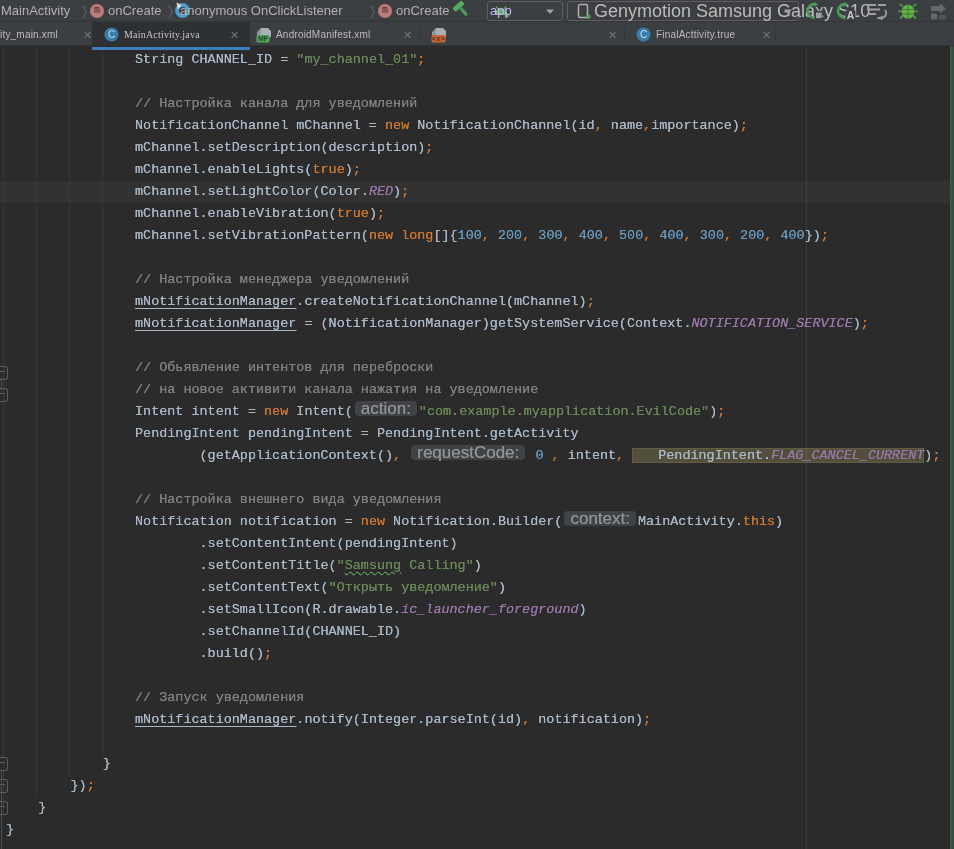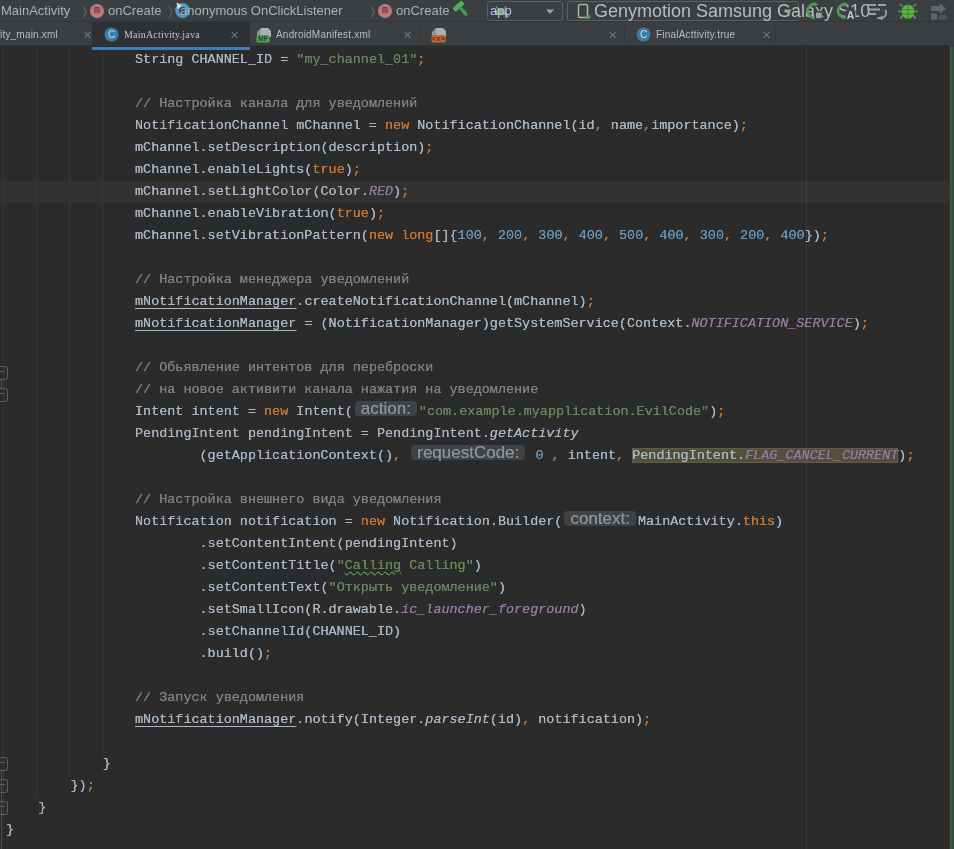--- a/index.html
+++ b/index.html
@@ -12,25 +12,25 @@
   .tabtxt{position:absolute;top:2px;height:21px;line-height:21px;color:#bbbbbb;font-size:10px;letter-spacing:0.2px;white-space:nowrap;}
   .tabx{position:absolute;top:3px;height:21px;line-height:20px;color:#747879;font-size:11px;}
   .combo{position:absolute;top:1px;height:18px;border:1px solid #5e6060;border-radius:3px;}
   pre{margin:0;}
   #code{text-shadow:0 0 0.55px;position:absolute;left:6px;top:49px;font-family:"Liberation Mono",monospace;font-size:13.44px;line-height:22px;color:#a9b7c6;white-space:pre;}
   #code .o{color:#cc7832;}
   #code .s{color:#6a8759;}
   #code .n{color:#6897bb;}
   #code .c{color:#808080;}
   #code .f{color:#9876aa;font-style:italic;}
-  #code .i{font-style:italic;}
+  #code .i{}
   #code .u{text-decoration:underline;text-underline-offset:3px;text-decoration-thickness:1px;}
   #code .w{text-decoration:underline wavy #54a857;text-decoration-thickness:1px;text-underline-offset:2px;}
   #code .pill{display:inline-block;background:#3f4345;color:#8f9294;font-family:"Liberation Sans",sans-serif;font-size:17px;line-height:15px;height:15px;border-radius:4px;padding:0 6px;margin:0 2px;vertical-align:1px;}
-  #code .hl{background:#524f3a;box-shadow:inset 0 0 0 1px #615e44;}
+  #code .hl{background:#524f3a;box-shadow:inset 0 0 0 1px #615e44;padding-left:26px;}
   .guide{position:absolute;width:1px;background:#383838;}
   #curline{position:absolute;left:0;top:181px;width:950px;height:22px;background:#323232;}
   #marginline{position:absolute;left:806px;top:46px;width:1px;height:803px;background:rgba(200,210,220,0.10);z-index:5;}
   #greenstrip{position:absolute;left:950px;top:22px;width:4px;height:827px;background:linear-gradient(to right,#3f5d4a,#33463a);}
   .fold{position:absolute;left:0;width:7px;height:12px;border:1px solid #5a5e60;border-left:none;border-radius:0 3px 3px 0;z-index:4;}
   .fold:after{content:"";position:absolute;left:-1px;top:4px;width:6px;height:1px;background:#5a5e60;}
   .foldline{position:absolute;left:1px;width:1px;background:#4a4e50;z-index:3;}
 </style>
 </head>
 <body>
@@ -173,21 +173,21 @@
 
                 <span class="c">// Обьявление интентов для переброски</span>
                 <span class="c">// на новое активити канала нажатия на уведомление</span>
                 Intent intent = <span class="o">new</span> Intent(<span class="pill">action:</span><span class="s">"com.example.myapplication.EvilCode"</span>)<span class="o">;</span>
                 PendingIntent pendingIntent = PendingIntent.<span class="i">getActivity</span>
                         (getApplicationContext()<span class="o">,</span> <span class="pill">requestCode:</span> <span class="n">0</span> <span class="o">,</span> intent<span class="o">,</span> <span class="hl">PendingIntent.<span class="f">FLAG_CANCEL_CURRENT</span></span>)<span class="o">;</span>
 
                 <span class="c">// Настройка внешнего вида уведомления</span>
                 Notification notification = <span class="o">new</span> Notification.Builder(<span class="pill">context:</span>MainActivity.<span class="o">this</span>)
                         .setContentIntent(pendingIntent)
-                        .setContentTitle(<span class="s">"<span class="w">Calling</span> Calling"</span>)
+                        .setContentTitle(<span class="s">"<span class="w">Samsung</span> Calling"</span>)
                         .setContentText(<span class="s">"Открыть уведомление"</span>)
                         .setSmallIcon(R.drawable.<span class="f">ic_launcher_foreground</span>)
                         .setChannelId(CHANNEL_ID)
                         .build()<span class="o">;</span>
 
                 <span class="c">// Запуск уведомления</span>
                 <span class="u">mNotificationManager</span>.notify(Integer.<span class="i">parseInt</span>(id)<span class="o">,</span> notification)<span class="o">;</span>
 
             }
         })<span class="o">;</span>

